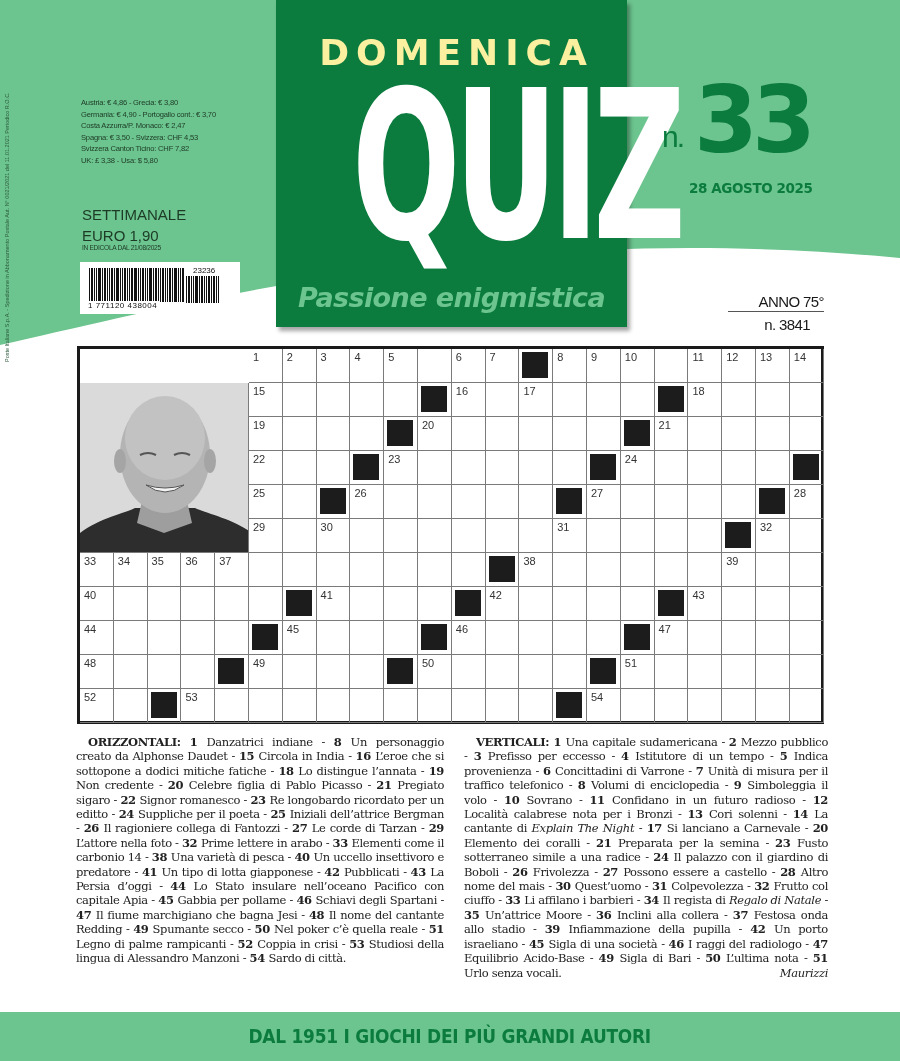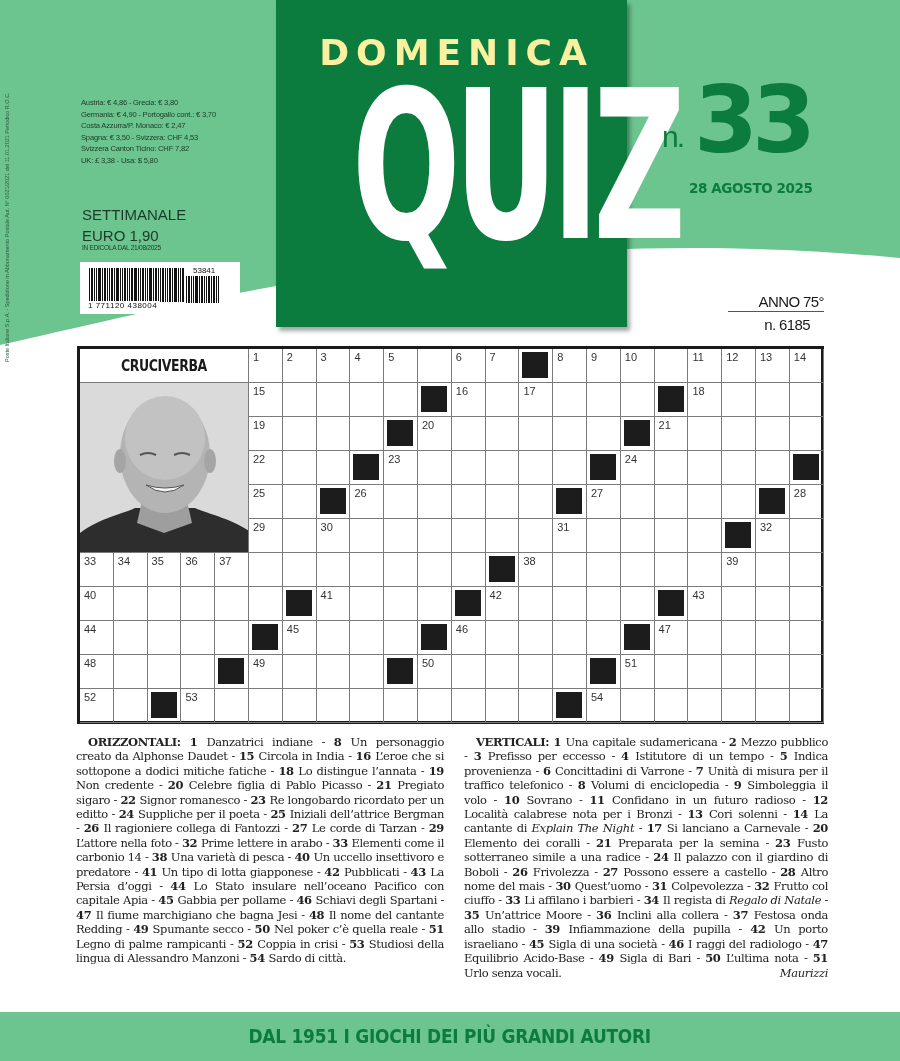--- a/index.html
+++ b/index.html
@@ -120,21 +120,21 @@
       <span style="width: 1px;"></span>
       <span style="width: 1px;"></span>
       <span style="width: 2px;"></span>
       <span style="width: 1px;"></span>
       <span style="width: 3px;"></span>
       <span style="width: 1px;"></span>
       <span style="width: 1px;"></span>
       <span style="width: 2px;"></span>
     </div>
   <div class="bc-num">1 771120 438004</div>
-  <div class="bc-add-num">53841</div>
+  <div class="bc-add-num">23236</div>
   <div class="bars bc-add" id="bc-add">
       <span style="width: 1px;"></span>
       <span style="width: 2px;"></span>
       <span style="width: 1px;"></span>
       <span style="width: 1px;"></span>
       <span style="width: 3px;"></span>
       <span style="width: 1px;"></span>
       <span style="width: 2px;"></span>
       <span style="width: 1px;"></span>
       <span style="width: 1px;"></span>
@@ -142,33 +142,33 @@
       <span style="width: 1px;"></span>
       <span style="width: 2px;"></span>
       <span style="width: 1px;"></span>
       <span style="width: 1px;"></span>
     </div>
 </div>
 
 <div class="masthead">
   <div class="mh-domenica">DOMENICA</div>
   <div class="mh-quiz">QUIZ</div>
+  <div class="mh-tagline">Passione enigmistica</div>
 </div>
 
 <div class="issue">
   <span class="issue-n">n.</span>
   <span class="issue-num">33</span>
 </div>
 <div class="issue-date">28 AGOSTO 2025</div>
 
 <div class="anno">ANNO 75°</div>
-<div class="numero">n. 6185</div>
+<div class="numero">n. 3841</div>
 
 <div class="grid" id="grid">
-  <div class="grid-header"><span>CRUCIVERBA</span></div>
   <div class="photo">
     <svg width="169" height="170" viewBox="0 0 169 170">
       <rect width="169" height="170" fill="#dadada"></rect>
       <path d="M0 170 L0 150 C 20 135, 45 130, 55 125 L115 125 C 125 130, 150 135, 169 148 L169 170 Z" fill="#2d2d2d"></path>
       <path d="M62 118 L107 118 L112 140 L84 150 L57 140 Z" fill="#9e9e9e"></path>
       <ellipse cx="85" cy="72" rx="45" ry="58" fill="#b4b4b4"></ellipse>
       <ellipse cx="85" cy="55" rx="40" ry="42" fill="#c2c2c2"></ellipse>
       <ellipse cx="40" cy="78" rx="6" ry="12" fill="#a5a5a5"></ellipse>
       <ellipse cx="130" cy="78" rx="6" ry="12" fill="#a5a5a5"></ellipse>
       <path d="M60 72 Q68 68 76 72" stroke="#555" stroke-width="2" fill="none"></path>

